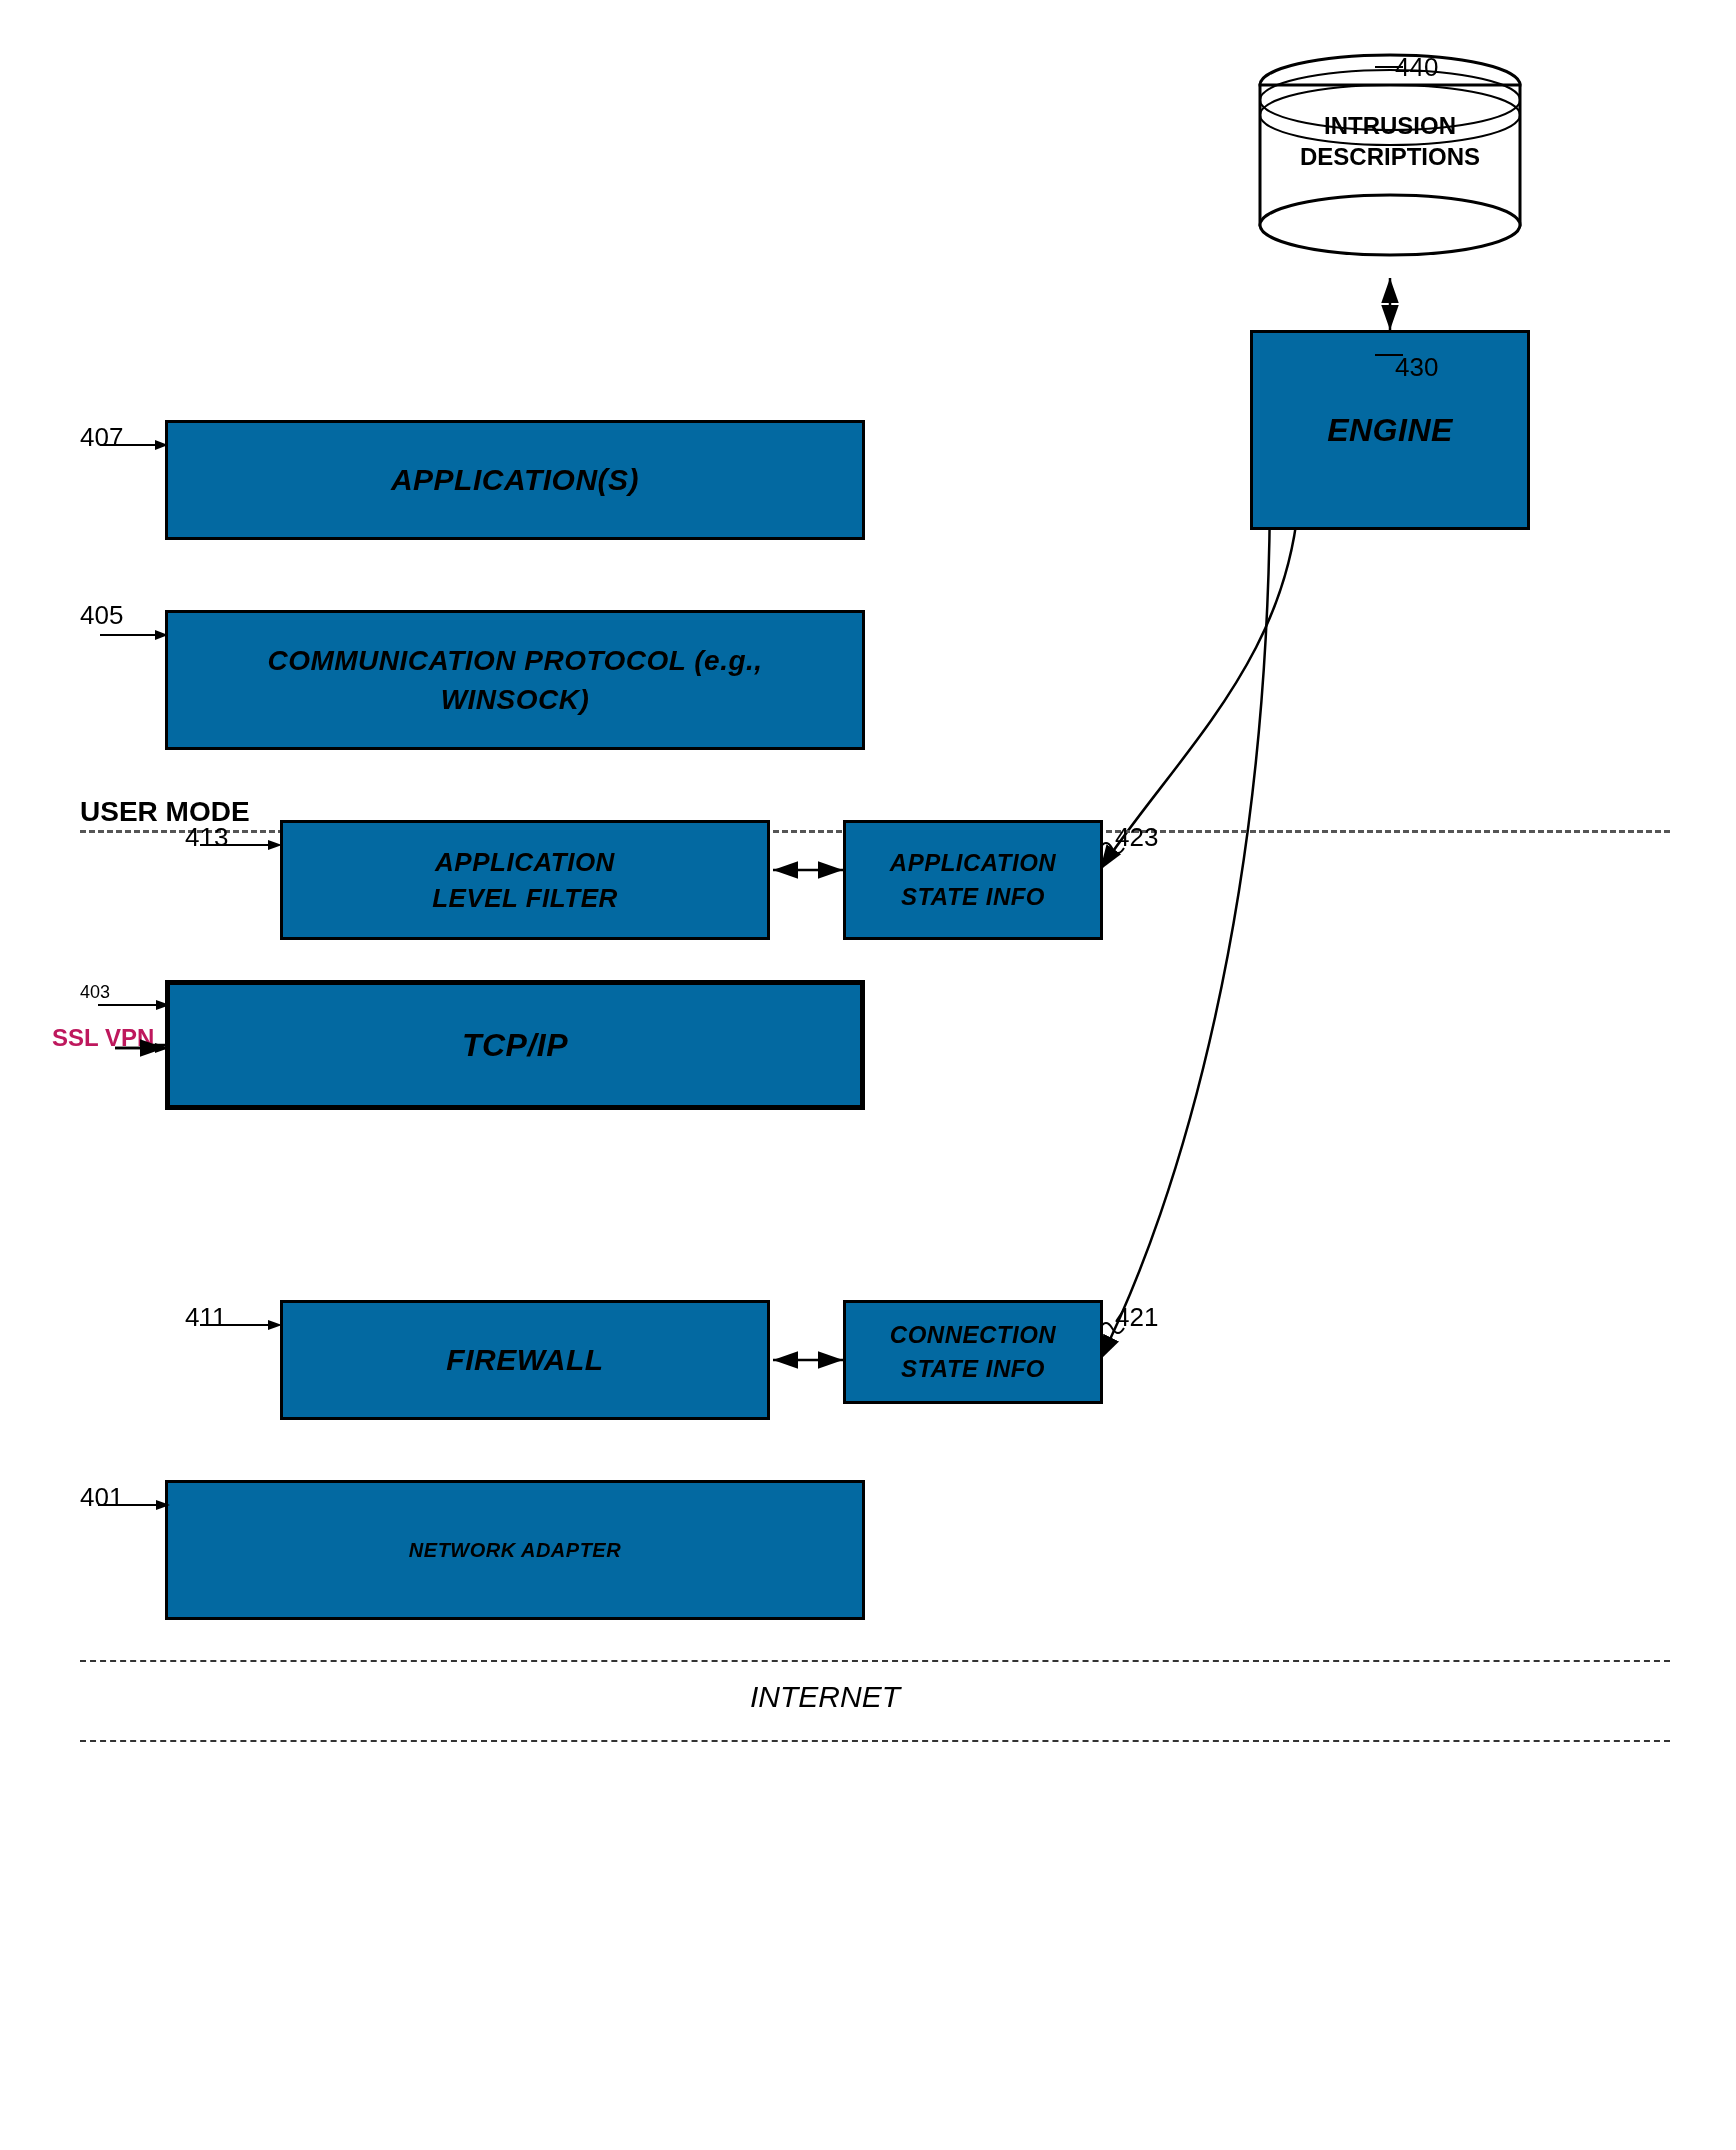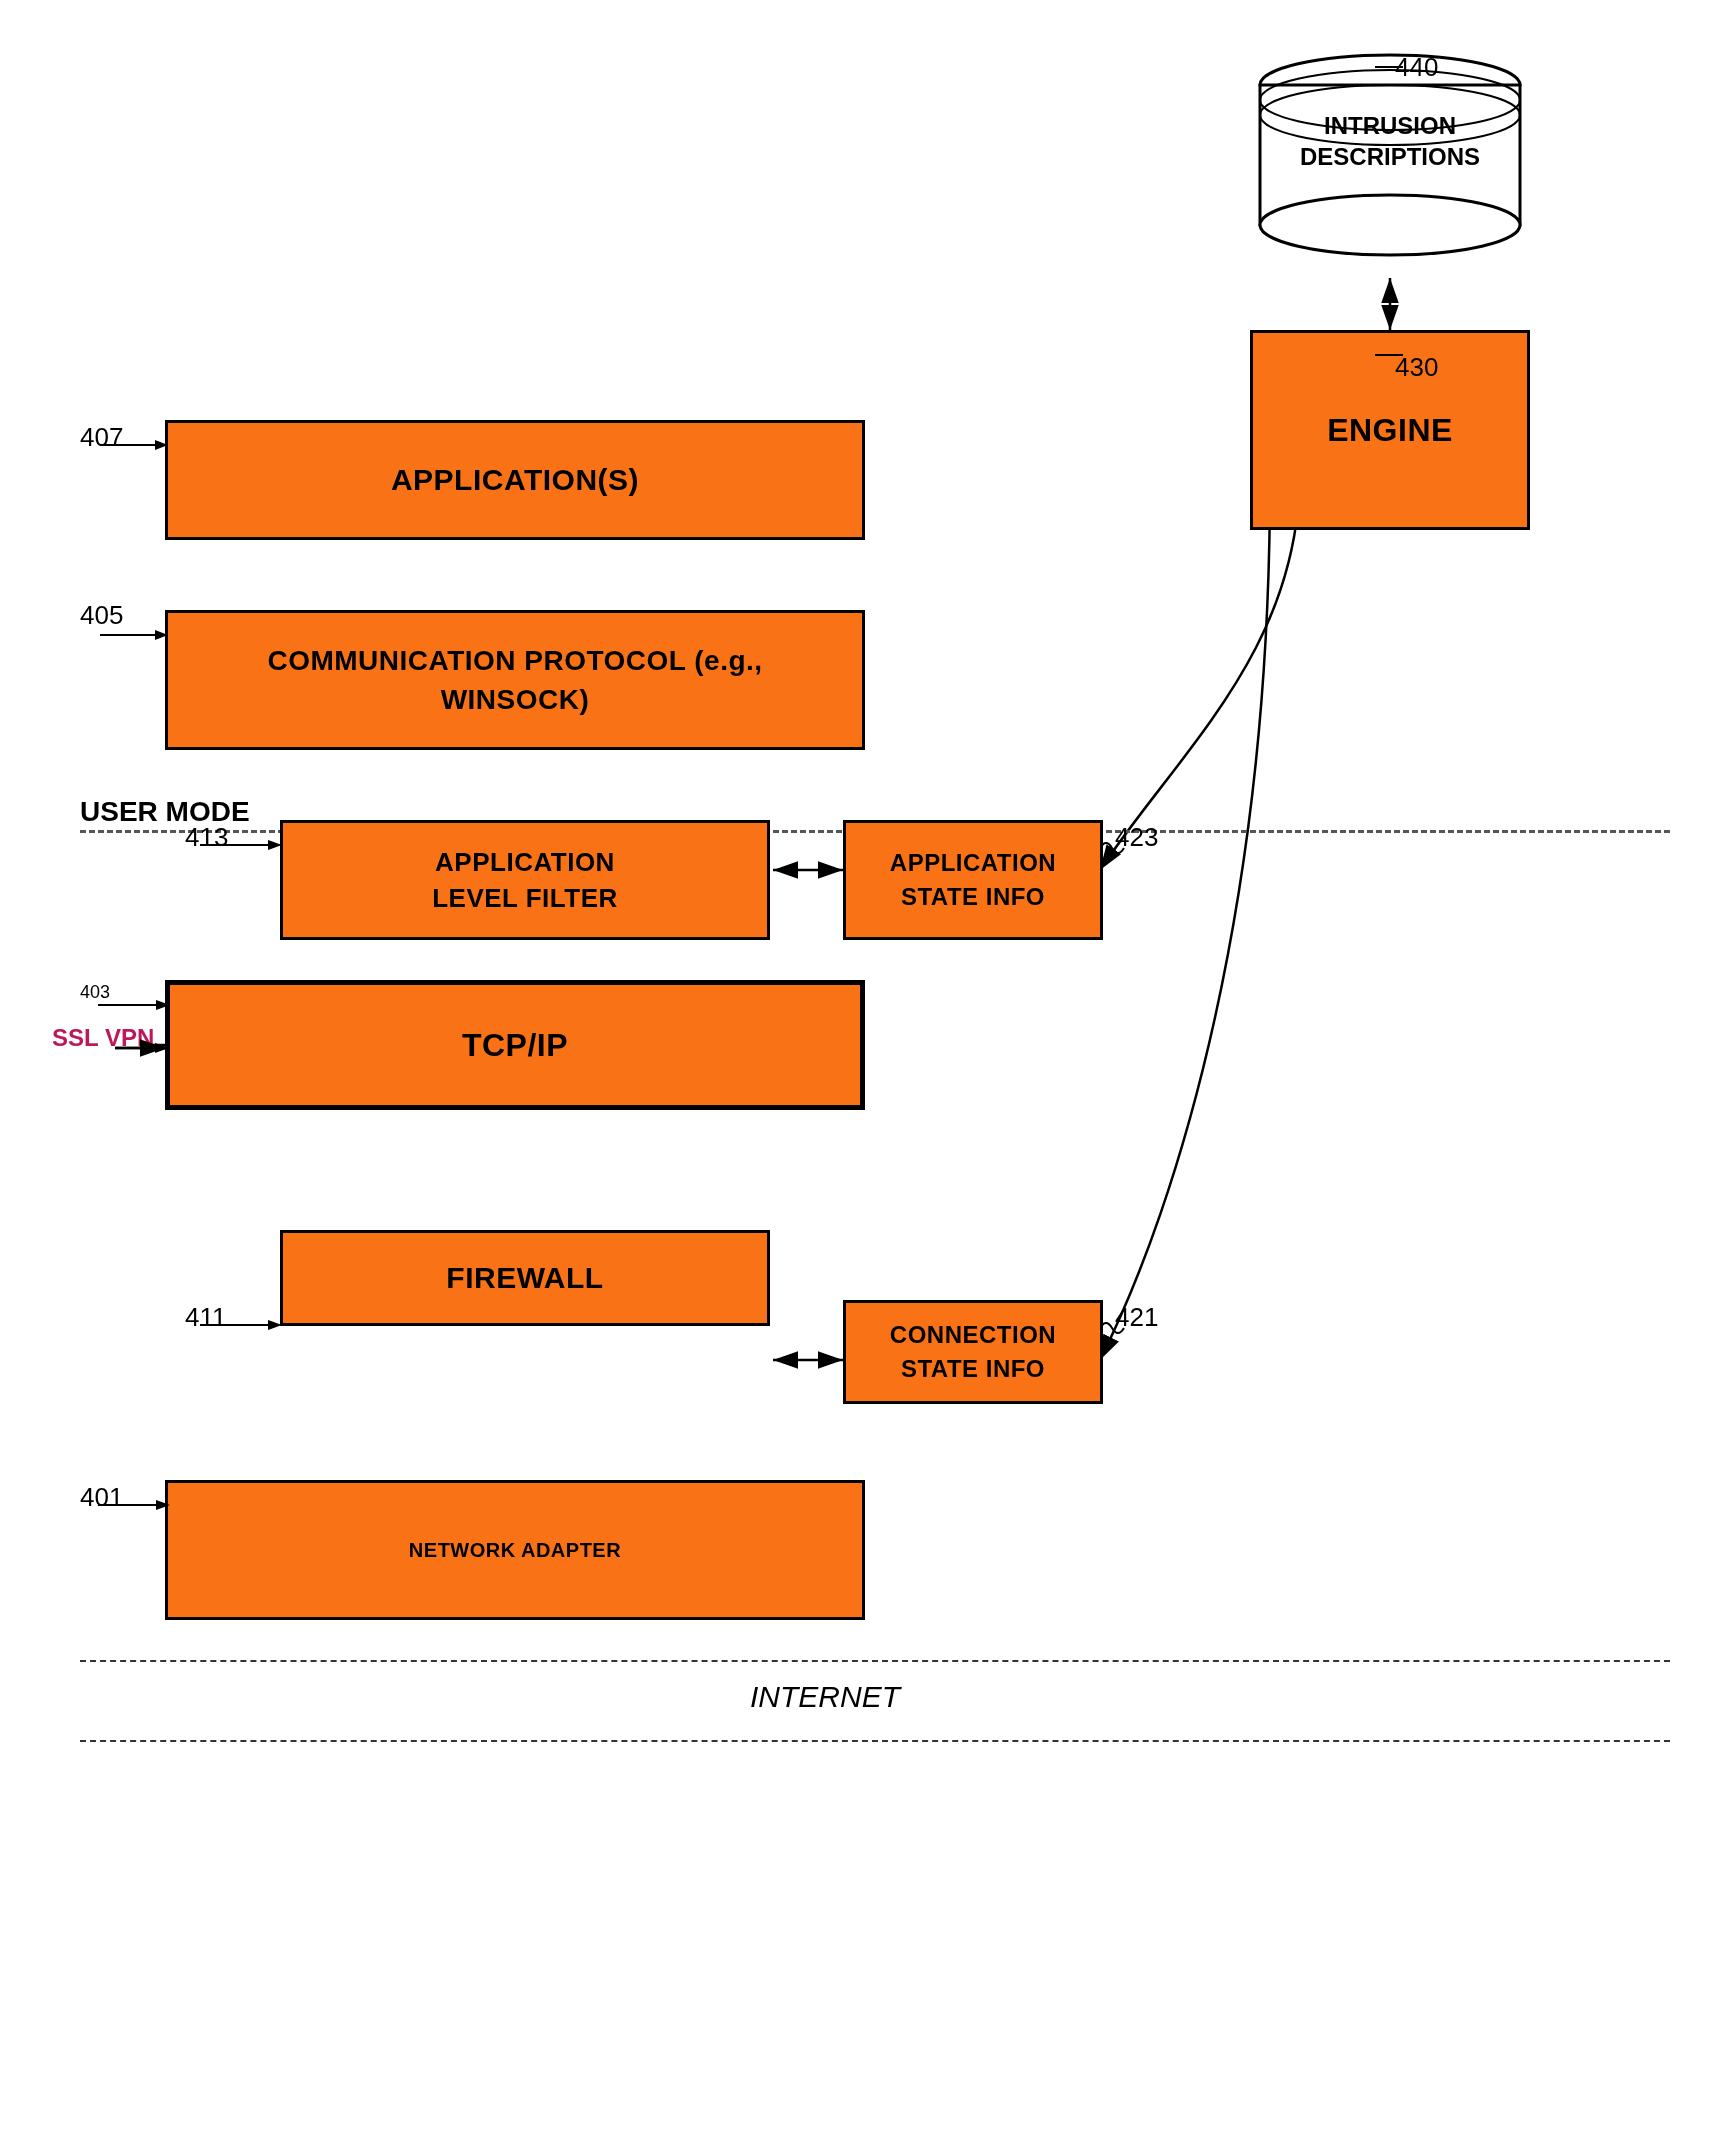--- a/index.html
+++ b/index.html
@@ -13,28 +13,29 @@
     }
     .diagram-container {
       position: relative;
       width: 1736px;
       height: 2150px;
     }
     
     .box {
       position: absolute;
       border: 3px solid #000;
-      background: #f97316;
+      background: #0369a1;
       display: flex;
       align-items: center;
       justify-content: center;
       text-align: center;
       font-size: 28px;
       font-weight: bold;
       letter-spacing: 0.5px;
+      font-style: italic;
     }
     
     .cylinder {
       position: absolute;
       display: flex;
       flex-direction: column;
       align-items: center;
       justify-content: center;
       text-align: center;
     }
@@ -212,21 +213,21 @@
     <line x1="0" y1="10" x2="50" y2="10" stroke="#000" stroke-width="2.5" marker-end="url(#arrowhead-end)"></line>
     <defs>
       <marker id="arrowhead-end2" markerWidth="10" markerHeight="7" refX="10" refY="3.5" orient="auto">
         <polygon points="0 0, 10 3.5, 0 7" fill="#000"></polygon>
       </marker>
     </defs>
     <line x1="0" y1="10" x2="48" y2="10" stroke="#000" stroke-width="2.5"></line>
     <polygon points="40,5 54,10 40,15" fill="#000"></polygon>
   </svg>
 
-  <div class="box" style="left: 280px; top: 1230px; width: 490px; height: 96px; font-size:30px;">
+  <div class="box" style="left: 280px; top: 1300px; width: 490px; height: 120px; font-size:30px;">
     <span>FIREWALL</span>
   </div>
 
   <div class="label" style="left: 185px; top: 1302px; font-size:26px;">411</div>
   <svg style="position:absolute;left:200px;top:1315px;width:85px;height:20px;">
     <line x1="0" y1="10" x2="78" y2="10" stroke="#000" stroke-width="2"></line>
     <polygon points="68,5 82,10 68,15" fill="#000"></polygon>
   </svg>
 
   <div class="box" style="left: 843px; top: 1300px; width: 260px; height: 104px; font-size:24px; line-height:1.4;">

